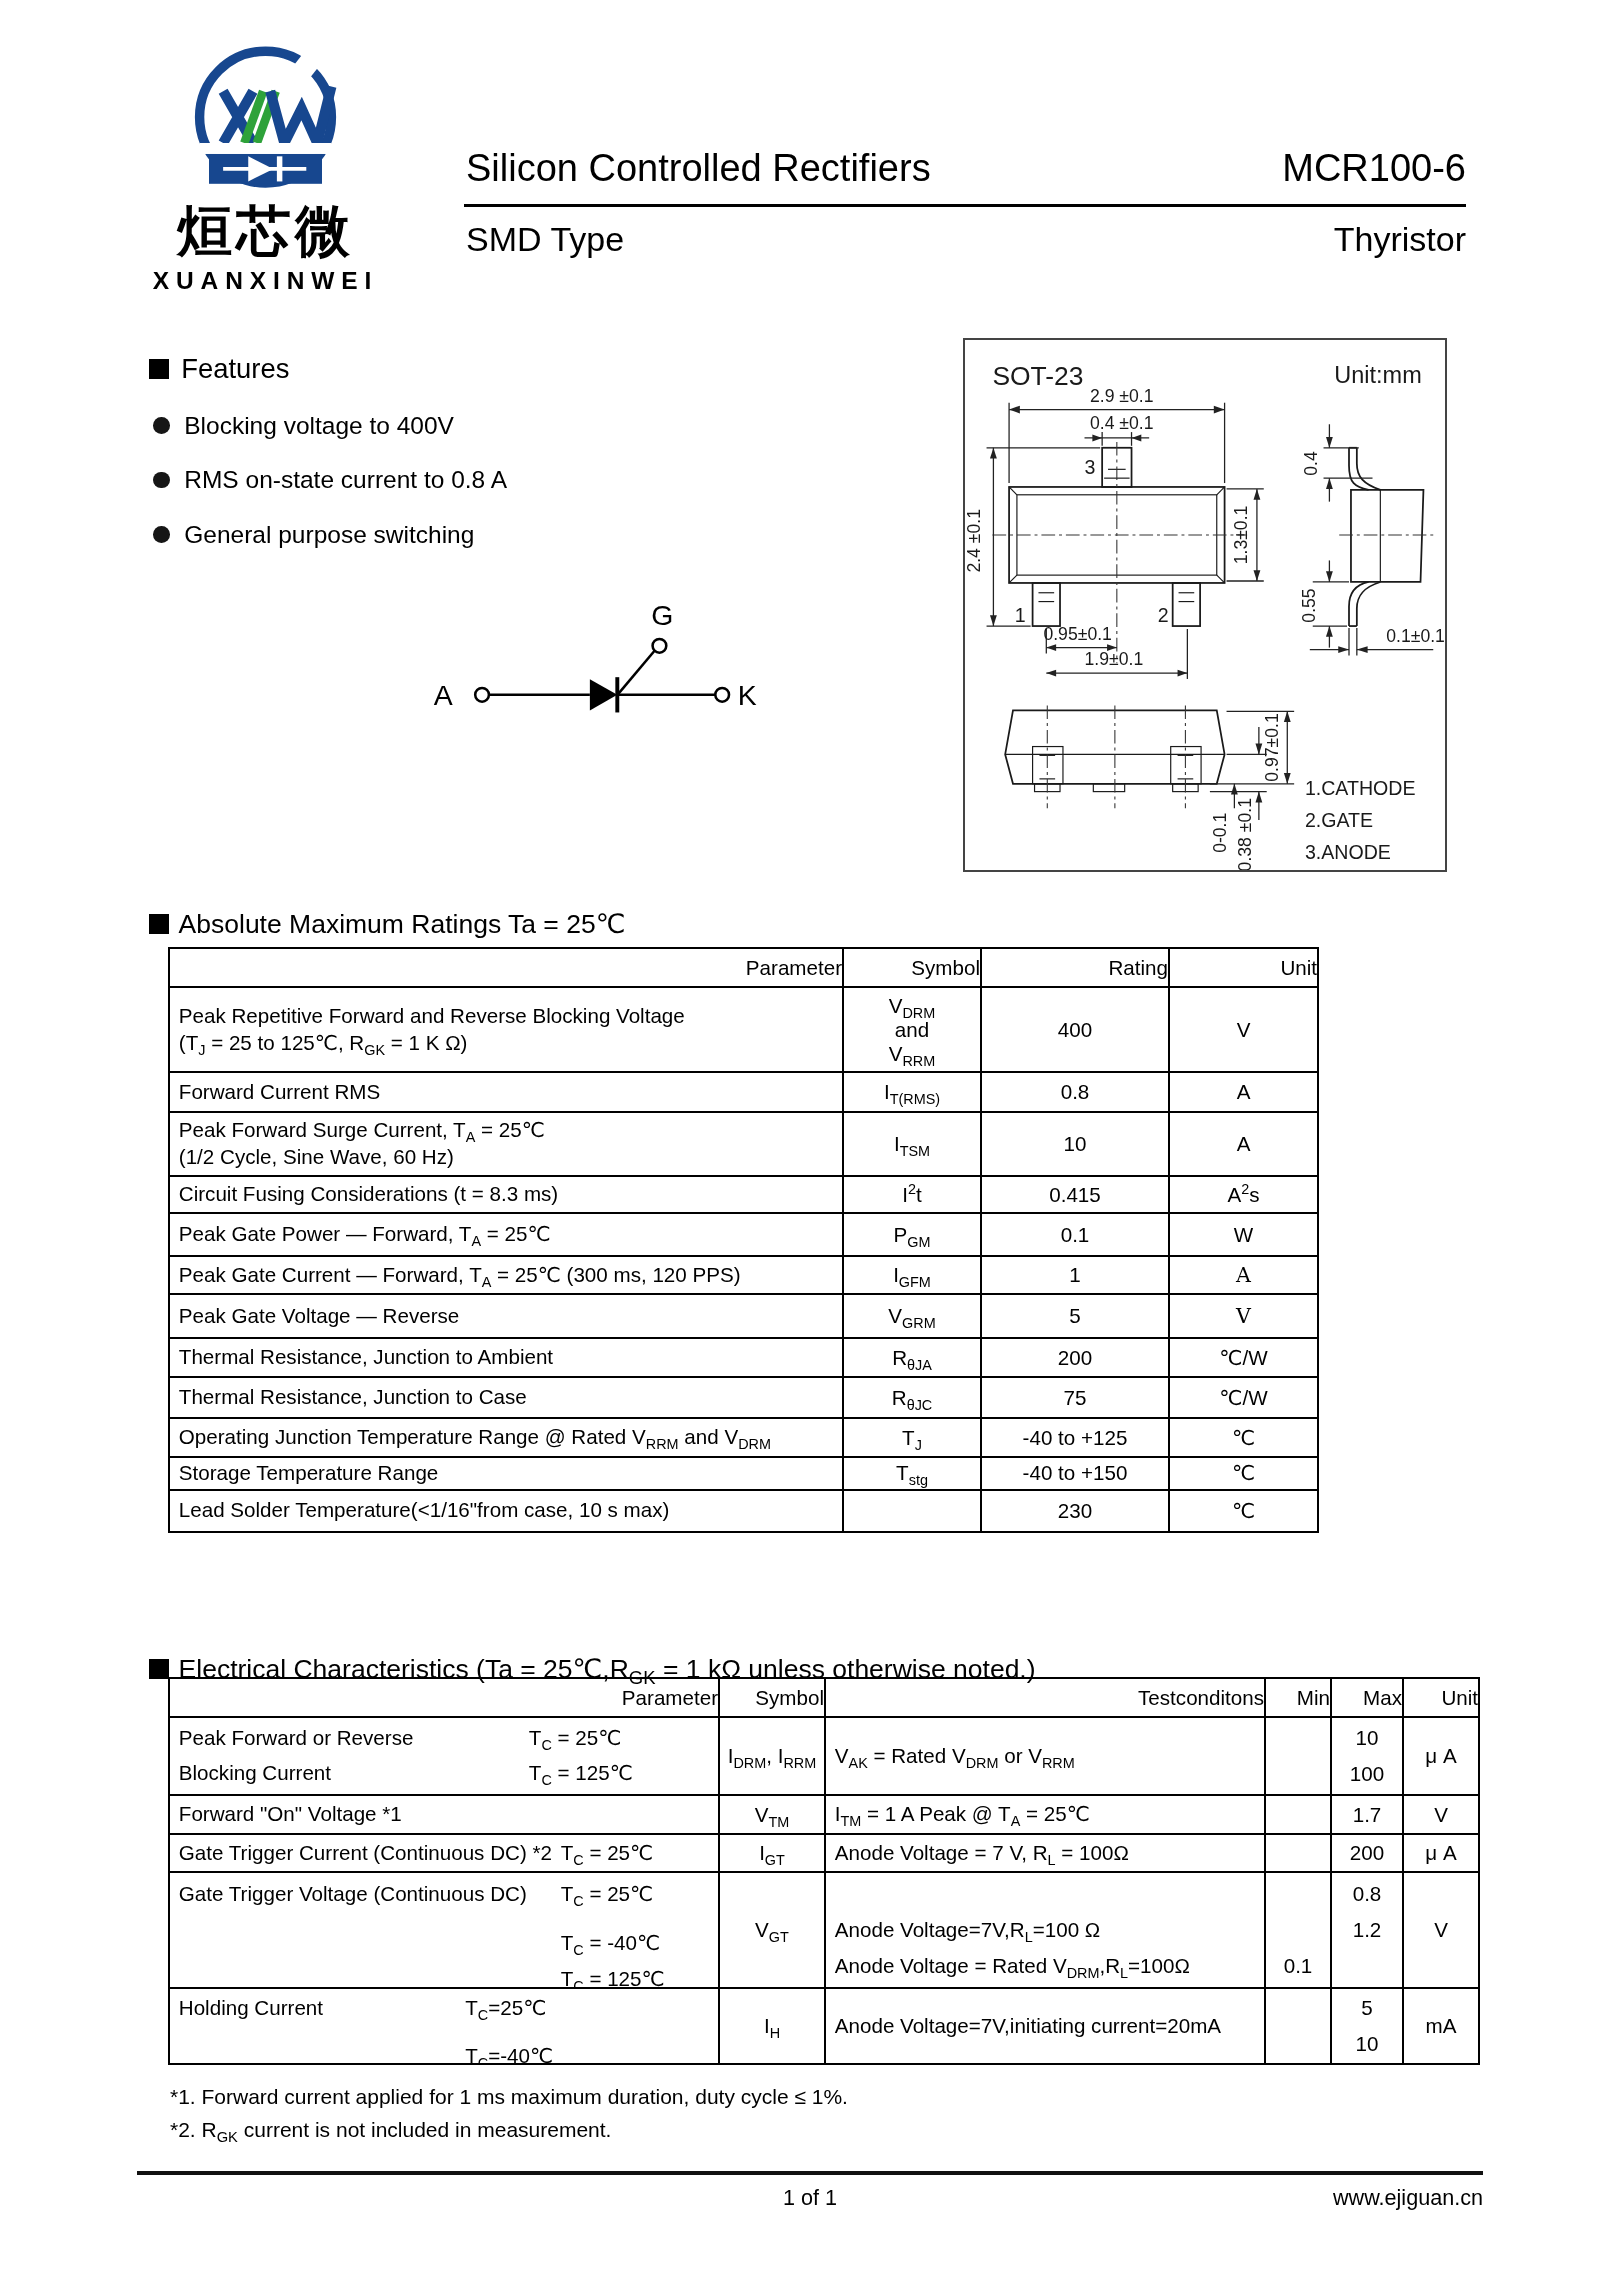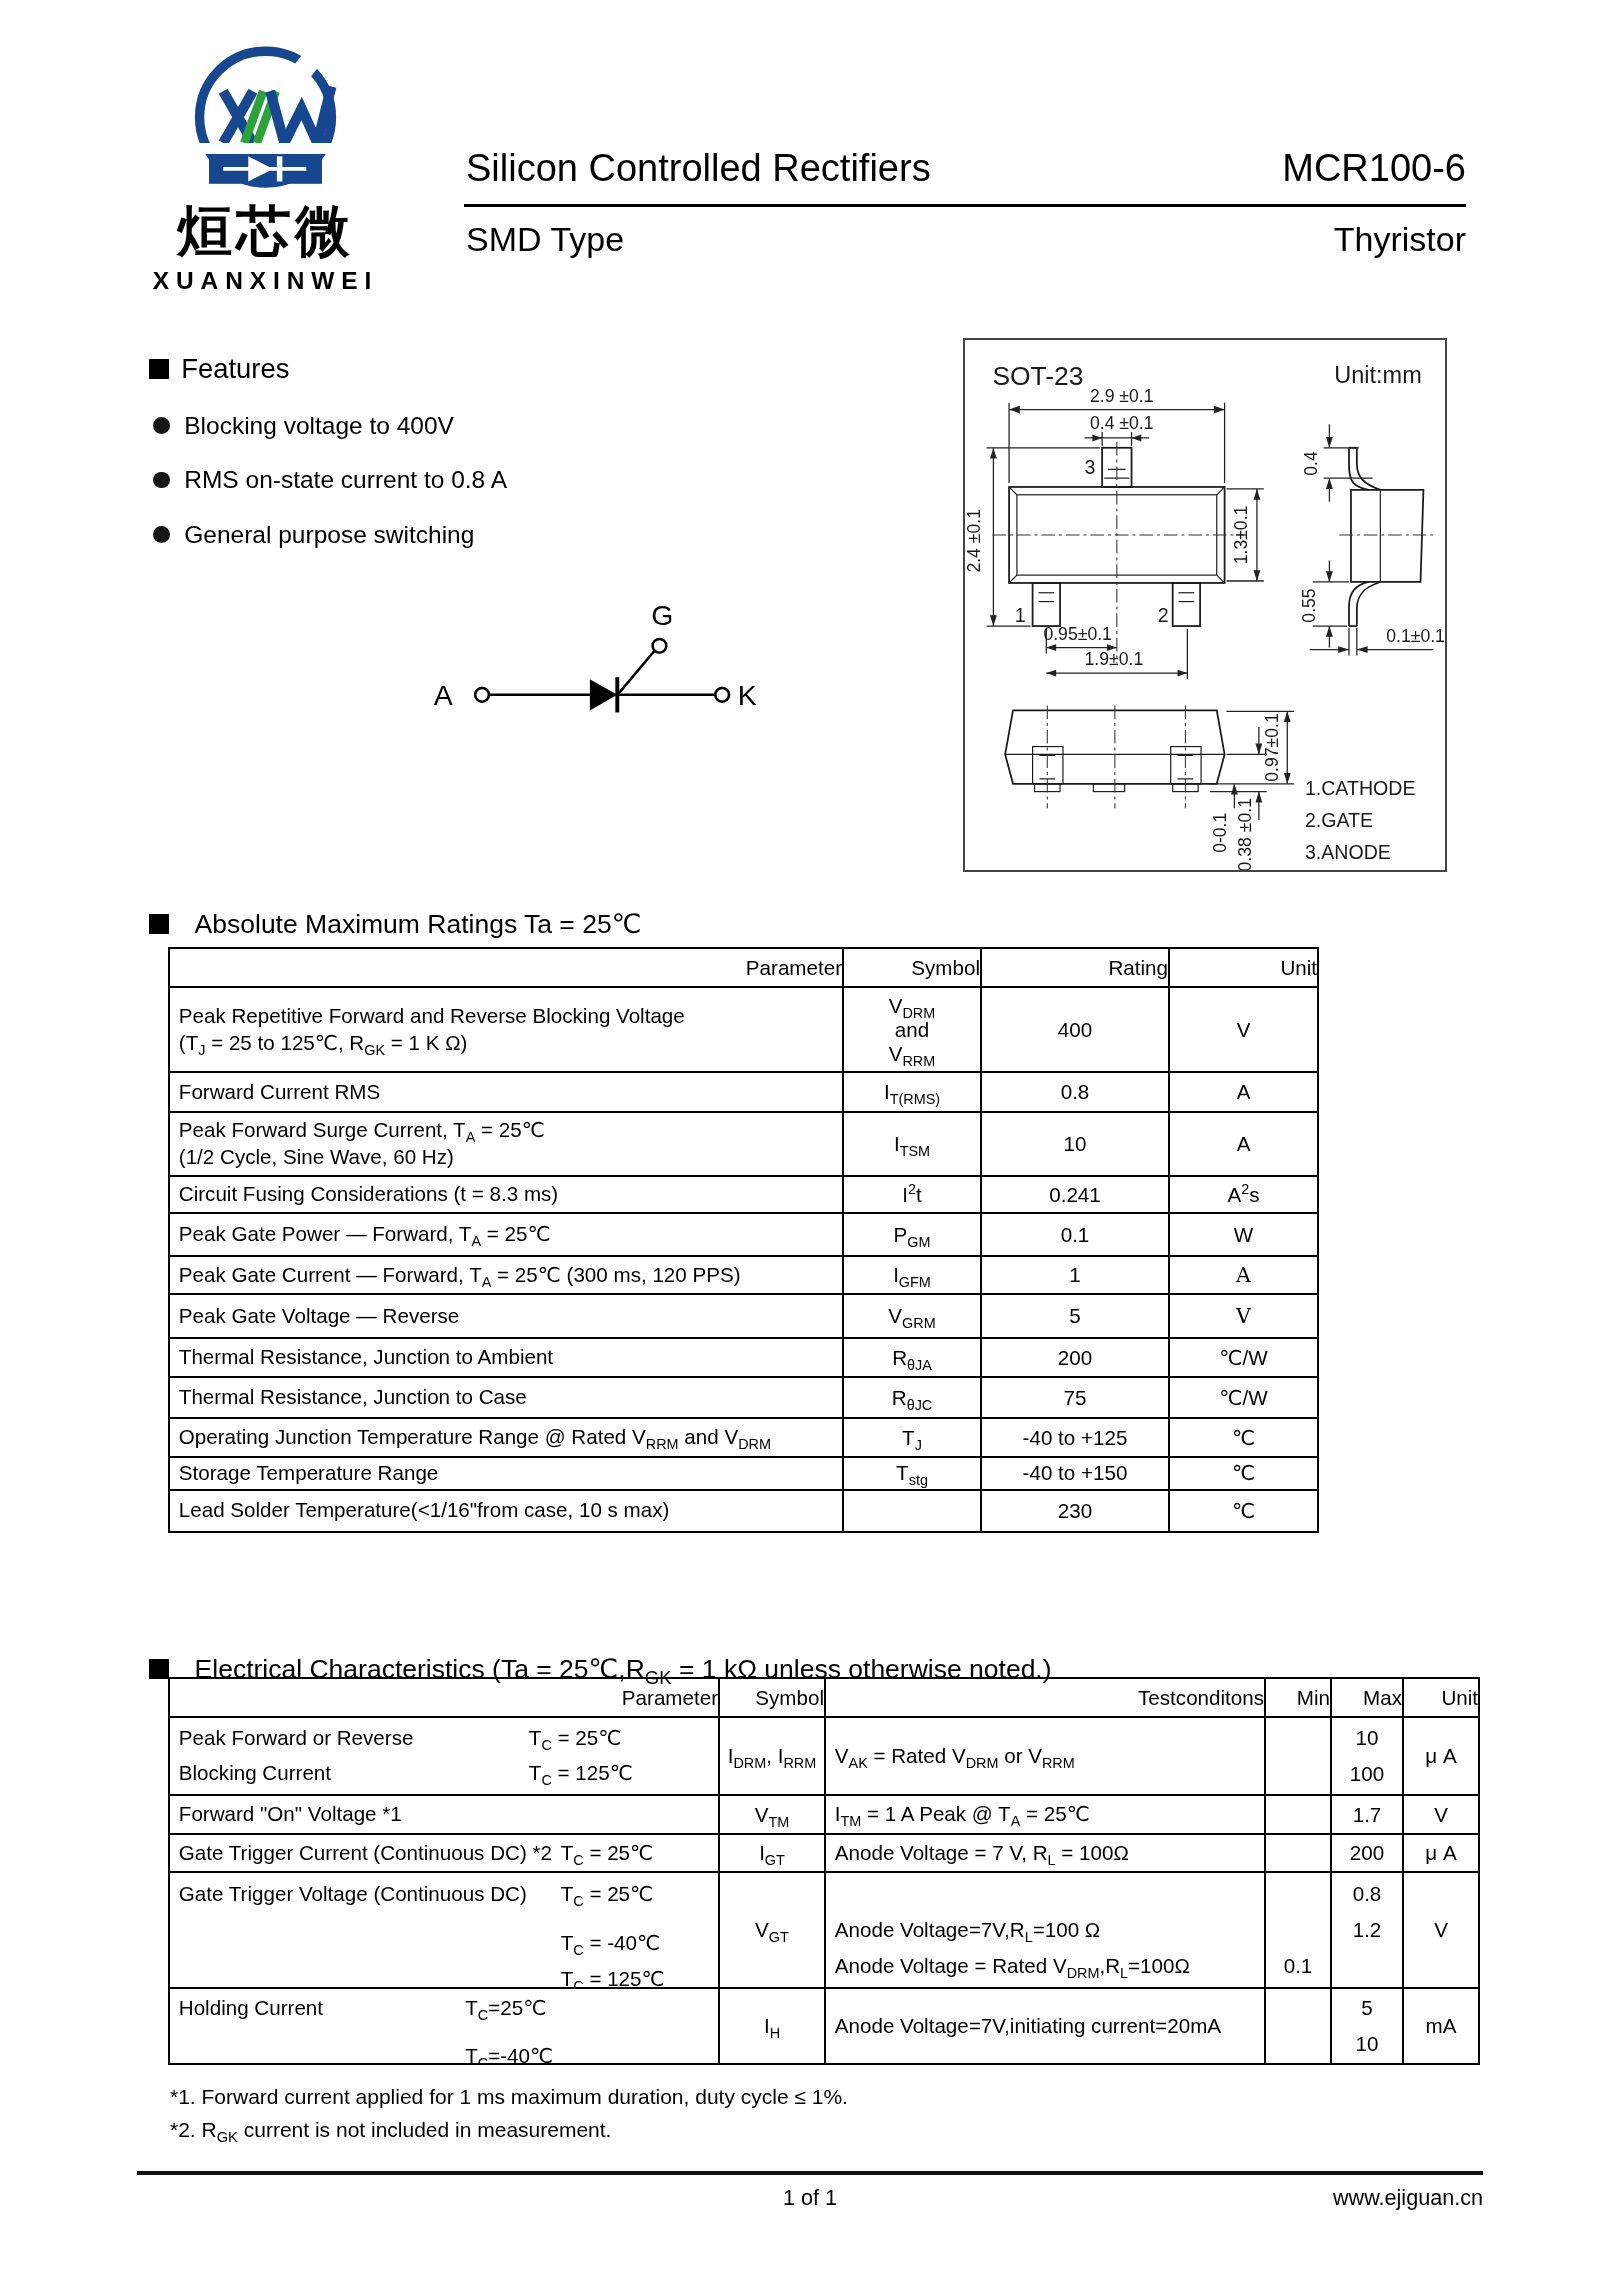--- a/index.html
+++ b/index.html
@@ -10,21 +10,21 @@
   
   .logo-wrap{position:absolute;left:145px;top:41px;width:241px;text-align:center;}
   .logo-cn{font-size:55px;font-weight:900;letter-spacing:3.9px;line-height:1;margin-top:5.9px;white-space:nowrap;}
   .logo-en{font-size:24.5px;font-weight:600;letter-spacing:6.9px;margin-top:7.8px;white-space:nowrap;}
   
   .trow{position:absolute;left:466px;width:1000px;display:flex;justify-content:space-between;align-items:baseline;}
   .trow1{top:147px;font-size:38px;}
   .title-rule{position:absolute;left:464px;top:204px;width:1002px;height:2.9px;background:#000;}
   .trow2{top:220px;font-size:34px;}
   
-  .sec{position:absolute;display:flex;align-items:center;gap:26px;font-size:26.5px;}
+  .sec{position:absolute;display:flex;align-items:center;gap:10px;font-size:26.5px;}
   .sq{width:19.6px;height:19.6px;background:#000;flex:none;}
   
   #features{position:absolute;left:149px;top:353px;}
   .feat-head{display:flex;align-items:center;gap:12.7px;font-size:27.4px;}
   .feat-item{display:flex;align-items:center;gap:14.7px;font-size:24.5px;margin-top:26.5px;margin-left:3.9px;}
   .dot{width:16.7px;height:16.7px;border-radius:50%;background:#161616;flex:none;}
   
   .pkg{position:absolute;left:963px;top:338px;width:484px;height:534px;border:2px solid #444;box-sizing:border-box;}
   .pkg svg{display:block;}
   .pkg text{fill:#1a1a1a;font-family:"Liberation Sans","DejaVu Sans",sans-serif;}
@@ -318,21 +318,21 @@
     </tr>
     <tr style="height:64px">
       <td class="p">Peak Forward Surge Current, T<sub>A</sub> = 25℃<br>(1/2 Cycle, Sine Wave, 60 Hz)</td>
       <td class="c">I<sub>TSM</sub></td>
       <td class="c">10</td>
       <td class="c">A</td>
     </tr>
     <tr style="height:37px">
       <td class="p">Circuit Fusing Considerations   (t = 8.3 ms)</td>
       <td class="c">I<sup>2</sup>t</td>
-      <td class="c">0.241</td>
+      <td class="c">0.415</td>
       <td class="c">A<sup>2</sup>s</td>
     </tr>
     <tr style="height:43px">
       <td class="p">Peak Gate Power — Forward, T<sub>A</sub> = 25℃</td>
       <td class="c">P<sub>GM</sub></td>
       <td class="c">0.1</td>
       <td class="c">W</td>
     </tr>
     <tr style="height:38px">
       <td class="p">Peak Gate Current — Forward, T<sub>A</sub> = 25℃  (300 ms, 120 PPS)</td>

